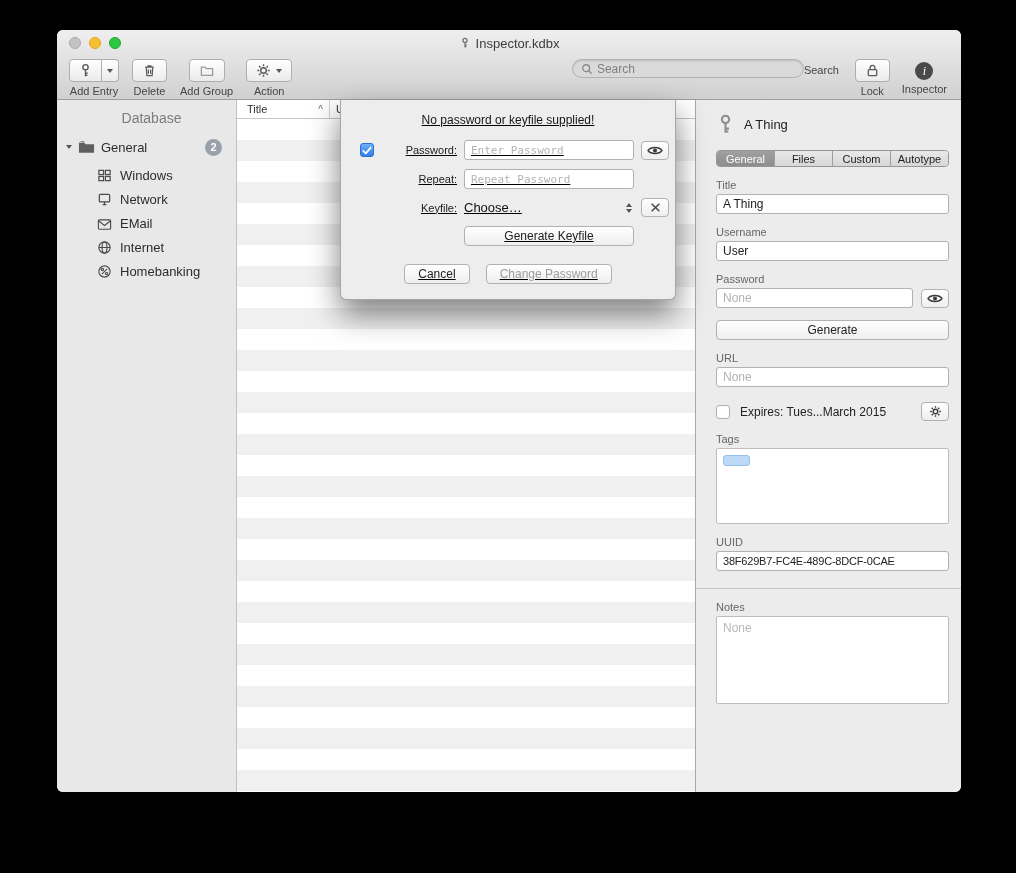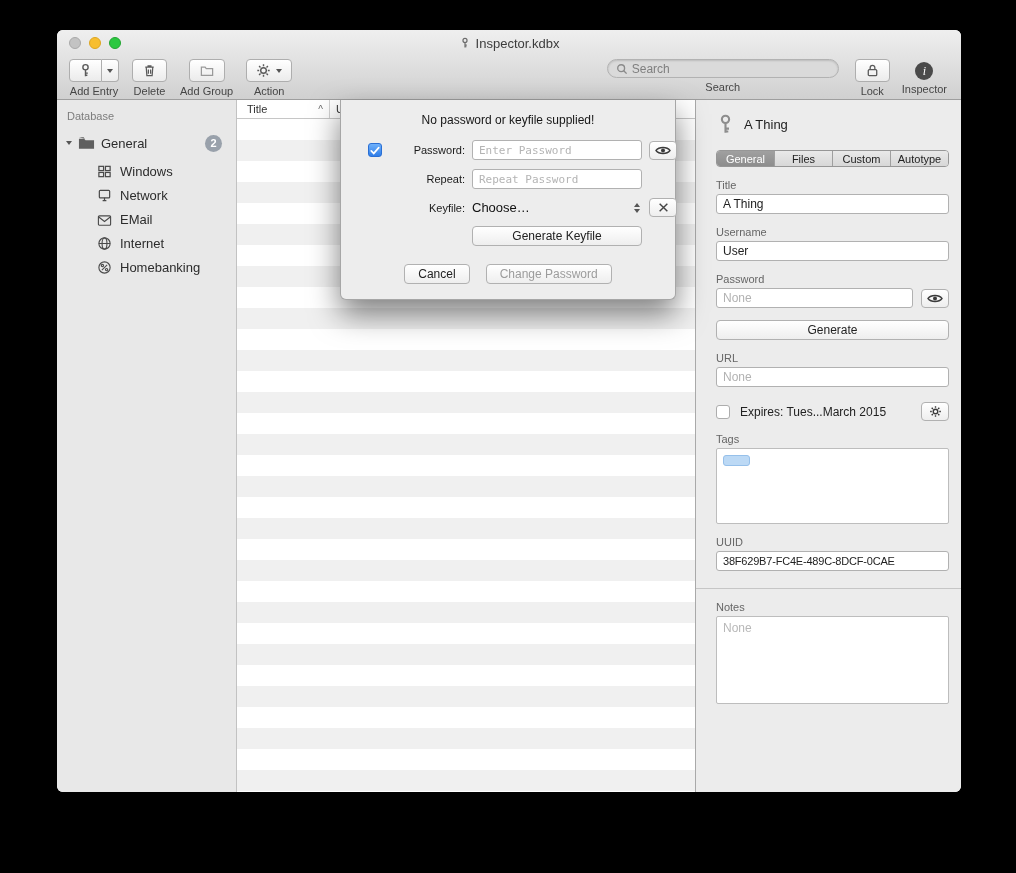--- a/index.html
+++ b/index.html
@@ -30,35 +30,35 @@
     height:23px; background:linear-gradient(#ffffff,#ebebeb);
     border:1px solid #aeaeae; border-radius:4px;
     display:flex; align-items:center; justify-content:center; padding:0 9px;
   }
   .split { display:flex; }
   .split .main  { border-radius:4px 0 0 4px; padding:0 8px; }
   .split .arrow { border-radius:0 4px 4px 0; border-left:none; padding:0 5px; }
   .tri-down { width:0; height:0; border-left:3.5px solid transparent; border-right:3.5px solid transparent; border-top:4.5px solid #555; }
   .tri-up   { width:0; height:0; border-left:3.5px solid transparent; border-right:3.5px solid transparent; border-bottom:4.5px solid #555; }
   .tb-right { margin-left:auto; display:flex; align-items:flex-start; }
-  .search-col { display:flex; flex-direction:column; align-items:center; margin-right:16px; }
+  .search-col { display:flex; flex-direction:row; align-items:center; margin-right:16px; }
   .search-field {
     width:232px; height:19px; border-radius:10px; background:#dadada;
     border:1px solid #b2b2b2; display:flex; align-items:center; padding:0 8px;
     box-shadow:inset 0 1px 2px rgba(0,0,0,.14);
   }
   .search-field input { border:none; outline:none; background:transparent; width:100%; font-size:12px; color:#333; font-family:inherit; }
   .search-field input::placeholder { color:#7f7f7f; }
   .lock-col, .insp-col { display:flex; flex-direction:column; align-items:center; margin-right:12px; }
   .insp-col { margin-right:2px; }
   .info-circle { width:18px; height:18px; border-radius:50%; background:#4a4a4a; color:#fff; font-size:12px; font-style:italic; font-family:"Liberation Serif",serif; display:flex; align-items:center; justify-content:center; margin-top:3px; }
   
   .content { position:absolute; top:70px; left:0; right:0; bottom:0; display:flex; }
   .sidebar { width:180px; background:#e8e8e8; border-right:1px solid #c2c2c2; padding-top:10px; font-size:13px; color:#2c2c2c; flex-shrink:0; }
-  .side-header { font-size:11px; color:#7c7c7c; padding-left:10px; margin-bottom:9px; }
+  .side-header { font-size:14px; color:#7c7c7c; padding-left:10px; margin-bottom:9px;text-align:center; }
   .group-row { display:flex; align-items:center; height:24px; padding-left:9px; }
   .group-row .tri-down { margin-right:6px; }
   .group-row .g-label { flex:1; margin-left:6px; }
   .badge { min-width:17px; height:17px; border-radius:9px; background:#99a1ab; color:#fff; font-size:11px; font-weight:bold; display:flex; align-items:center; justify-content:center; padding:0 5px; margin-right:14px; }
   .side-item { display:flex; align-items:flex-end; height:24px; padding-left:40px; }
   .side-item .icn { margin-right:8px; display:flex; }
   
   .list { flex:1; position:relative; background:#fff; }
   .list-header { height:19px; border-bottom:1px solid #c6c6c6; display:flex; align-items:center; font-size:11px; color:#333; background:#fff; }
   .col-title { width:93px; height:100%; padding:0 6px 0 10px; display:flex; align-items:center; justify-content:space-between; border-right:1px solid #d2d2d2; }
@@ -88,22 +88,23 @@
   .tags-box { height:76px; background:#fff; border:1px solid #bdbdbd; border-radius:2px; padding:6px; }
   .tag-chip { width:27px; height:11px; background:#bcd9f5; border:1px solid #96c0ea; border-radius:3px; }
   .uuid { font-size:11px; letter-spacing:-0.2px; }
   .divider { height:1px; background:#c6c6c6; margin:17px -20px 0 -20px; }
   .notes-area { width:100%; height:88px; background:#fff; border:1px solid #bdbdbd; border-radius:2px; font-size:12px; padding:4px 6px; resize:none; font-family:inherit; color:#222; }
   .notes-area::placeholder { color:#b8b8b8; }
   
   .sheet {
     position:absolute; left:283px; top:70px; width:336px; z-index:6;
     background:#ededed; border:1px solid #a6a6a6; border-top:none;
-    border-radius:0 0 6px 6px; padding:13px 8px 15px;
+    border-radius:0 0 6px 6px; padding:13px 0 15px;
     box-shadow:0 14px 30px rgba(0,0,0,.5);
+    text-decoration:underline;
   }
   .sheet-msg { text-align:center; font-size:12px; color:#161616; margin-bottom:13px; }
   .sheet-grid { display:grid; grid-template-columns:18px 76px 170px 30px; column-gap:7px; row-gap:9px; align-items:center; padding-left:15px; }
   .sheet-grid .rlabel { text-align:right; font-size:11px; color:#1a1a1a; }
   .cb-checked { width:14px; height:14px; border-radius:3px; background:linear-gradient(#6fb1fb,#2f7de8); border:1px solid #2a6fd4; display:flex; align-items:center; justify-content:center; justify-self:end; }
   .mono-input { width:170px; height:20px; border:1px solid #b1b1b1; border-radius:3px; background:#fff; padding:0 6px; font-family:"DejaVu Sans Mono", monospace; font-size:11px; color:#222; }
   .mono-input::placeholder { color:#b4b4b4; }
   .popup { display:flex; align-items:center; justify-content:space-between; font-size:13px; color:#111; padding-right:2px; }
   .stepper { display:flex; flex-direction:column; gap:2px; align-items:center; }
   .col3 { grid-column:3; }

